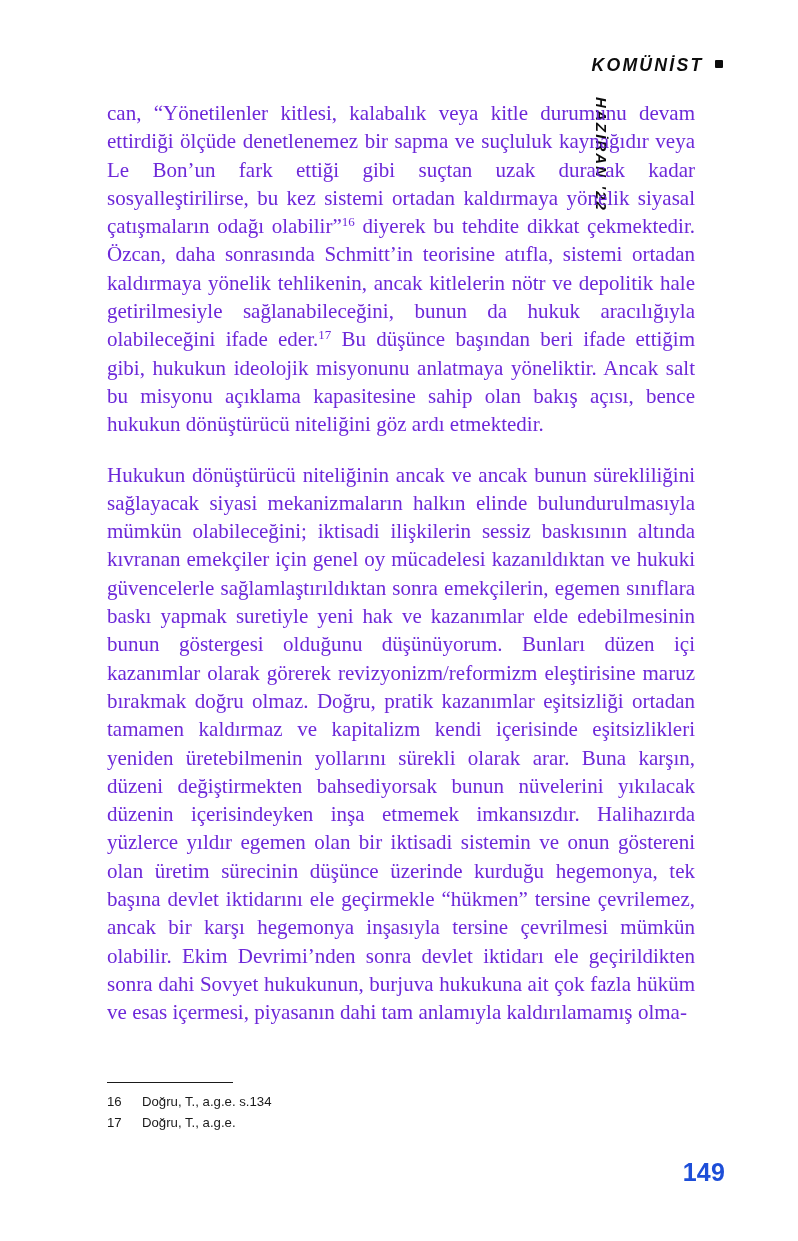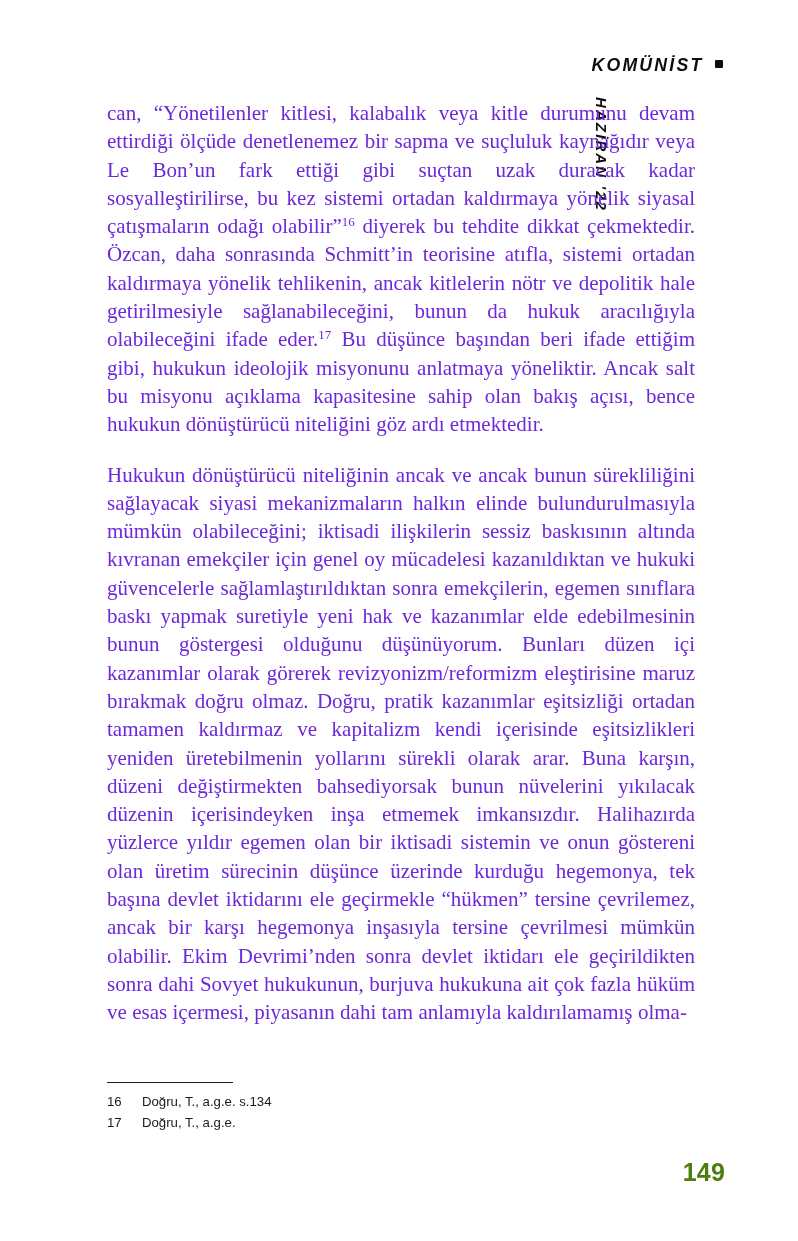--- a/index.html
+++ b/index.html
@@ -129,21 +129,21 @@
 
   
   .folio {
     position: absolute;
     right: 73px;
     top: 1158px;
     font-family: "Liberation Sans", "DejaVu Sans", sans-serif;
     font-weight: bold;
     font-size: 25px;
     letter-spacing: 0.2px;
-    color: #4d7c0f;
+    color: #1d4ed8;
   }
 </style>
 </head>
 <body>
 
 <div class="page">
 
   <div class="running-head">
     <span class="running-head-title">KOMÜNİST</span>
     <span class="running-head-bullet"></span>

